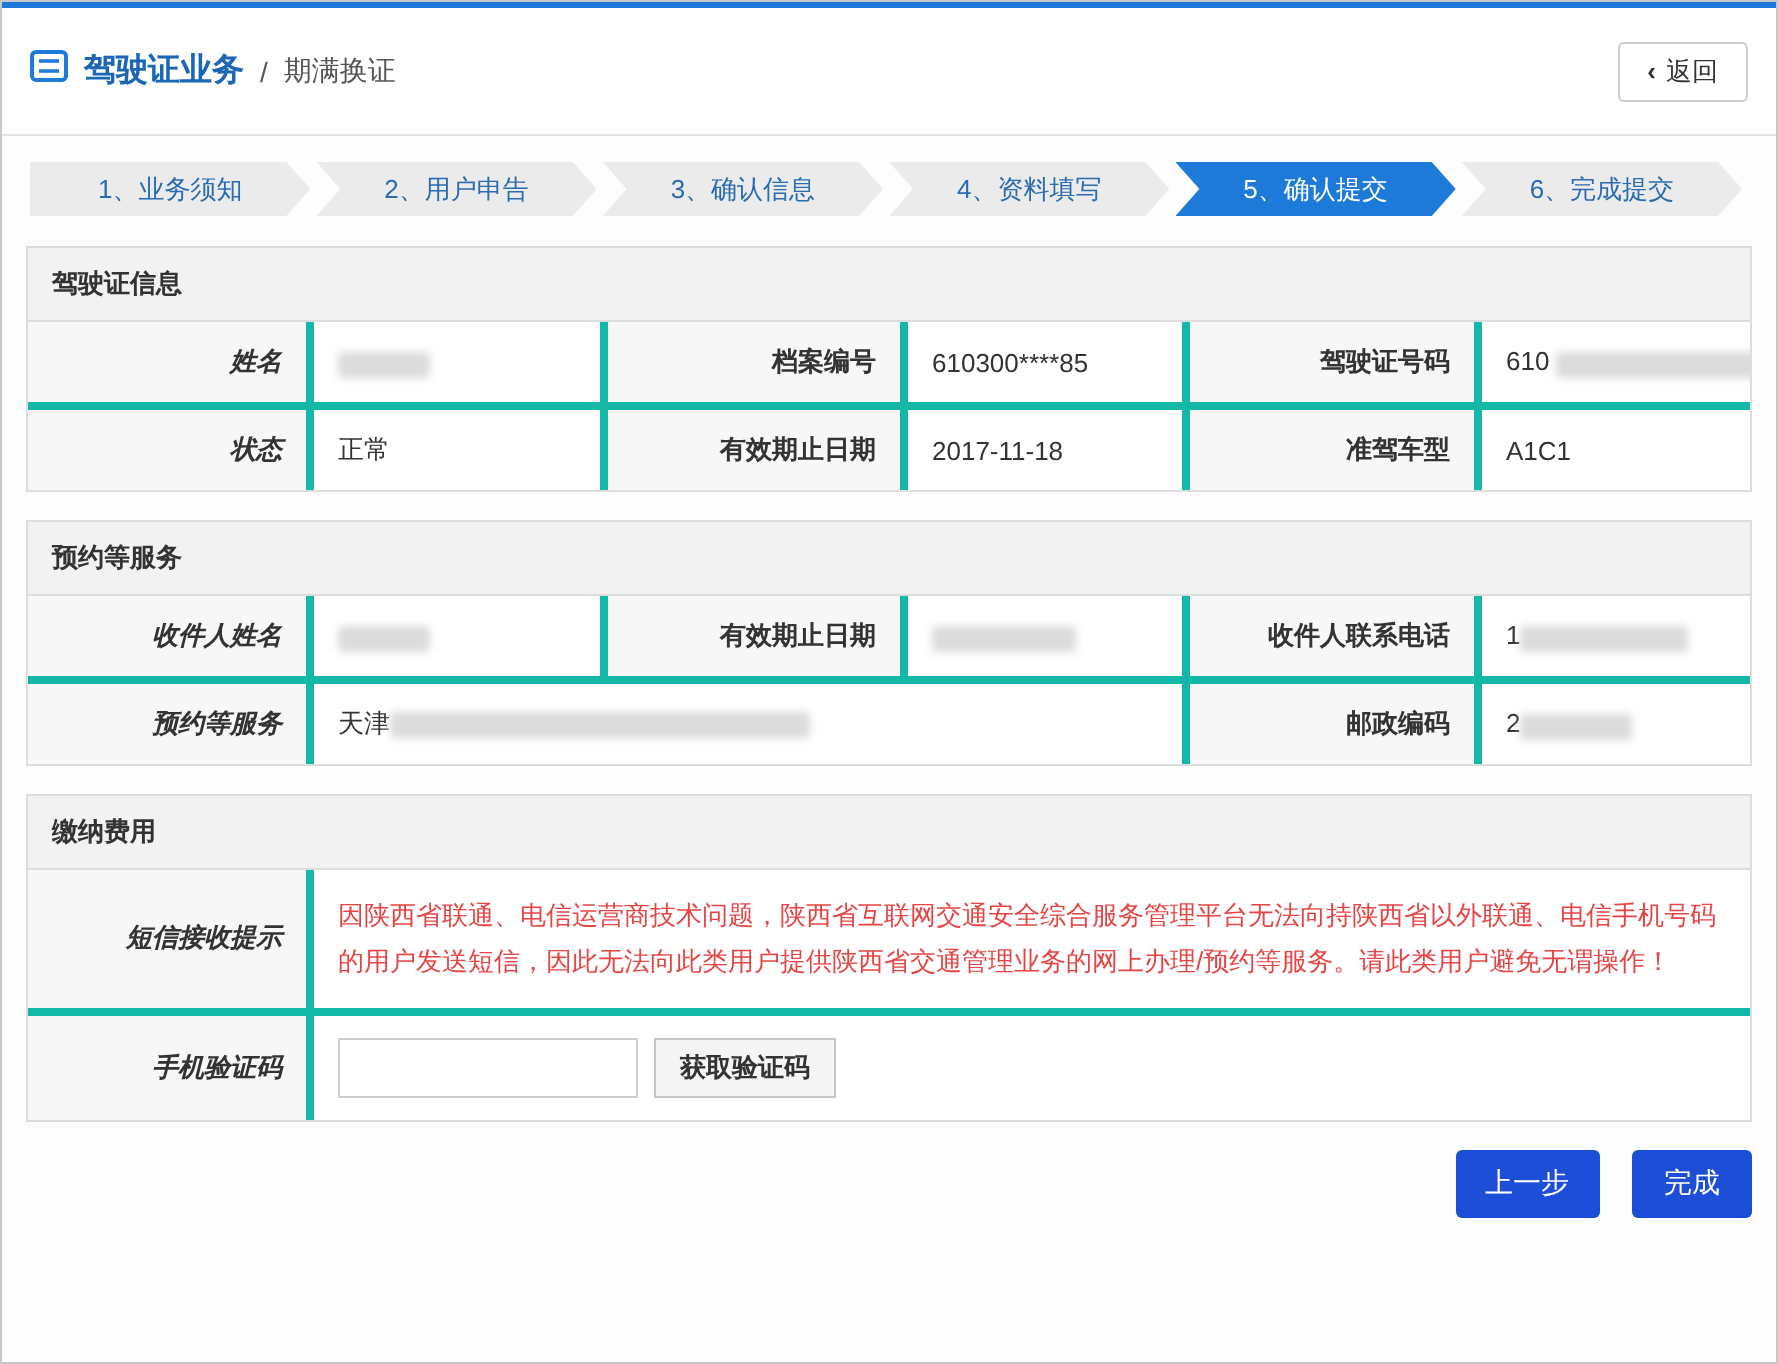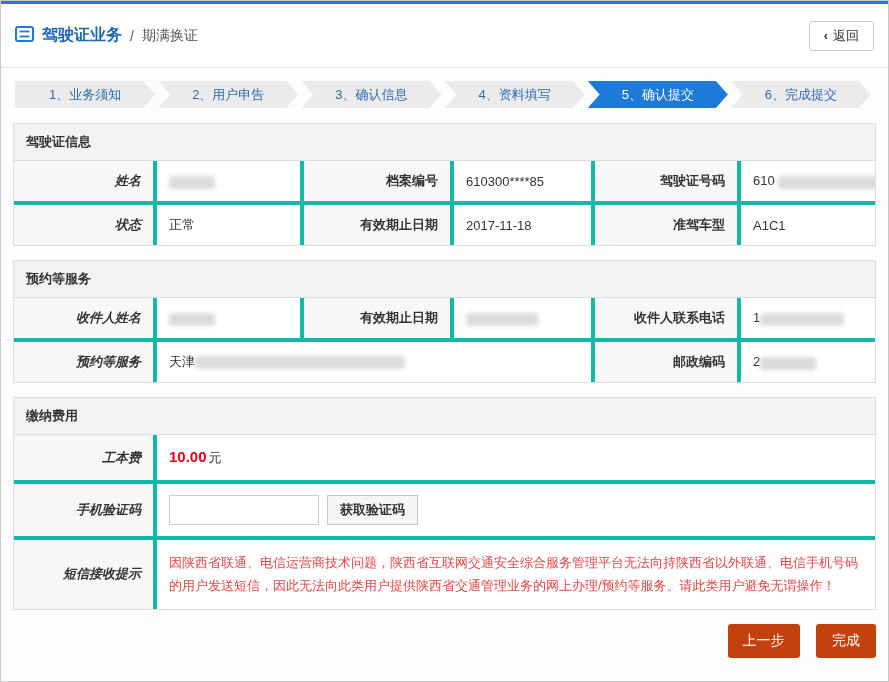--- a/index.html
+++ b/index.html
@@ -78,21 +78,21 @@
     border: 1px solid #c5c5c5; background: #f5f5f5;
     font-size: 13px; font-weight: bold; color: #333; cursor: pointer;
     font-family: inherit;
   }
   .notice { color: #e64545; font-size: 13px; line-height: 1.8; white-space: normal; }
 
   
   .footer { margin: 4px 12px 0; text-align: right; }
   .btn-primary {
     display: inline-block; min-width: 60px; padding: 8px 15px;
-    background: #c2410c; color: #fff; font-size: 14px;
+    background: #1d4ed8; color: #fff; font-size: 14px;
     border: none; border-radius: 3px; margin-left: 12px; cursor: pointer;
     font-family: inherit;
   }
 </style>
 </head>
 <body>
 
 <div class="page">
   <div class="topbar"></div>
 
@@ -187,41 +187,35 @@
   </div>
 
   <div class="section">
     <div class="section-title">缴纳费用</div>
     <table>
       <colgroup>
           <col style="width:141px">
           <col>
         </colgroup>
       <tbody>
-          <tr>
-        <td class="lbl" style="height:47px">工本费</td>
+      <tr>
+        <td class="lbl">短信接收提示</td>
         <td class="val">
-          <span class="fee-num">10.00</span><span class="fee-unit">元</span>
+          <div class="notice">因陕西省联通、电信运营商技术问题，陕西省互联网交通安全综合服务管理平台无法向持陕西省以外联通、电信手机号码的用户发送短信，因此无法向此类用户提供陕西省交通管理业务的网上办理/预约等服务。请此类用户避免无谓操作！</div>
         </td>
       </tr>
       <tr>
         <td class="lbl" style="height:47px">手机验证码</td>
         <td class="val">
           <span class="code-row">
             <input class="code-input" type="text" value="" style="">
             <button class="code-btn">获取验证码</button>
           </span>
         </td>
       </tr>
-      <tr>
-        <td class="lbl">短信接收提示</td>
-        <td class="val">
-          <div class="notice">因陕西省联通、电信运营商技术问题，陕西省互联网交通安全综合服务管理平台无法向持陕西省以外联通、电信手机号码的用户发送短信，因此无法向此类用户提供陕西省交通管理业务的网上办理/预约等服务。请此类用户避免无谓操作！</div>
-        </td>
-      </tr>
     </tbody>
       </table>
   </div>
 
   <div class="footer">
     <button class="btn-primary">上一步</button>
     <button class="btn-primary">完成</button>
   </div>
 </div>
 

